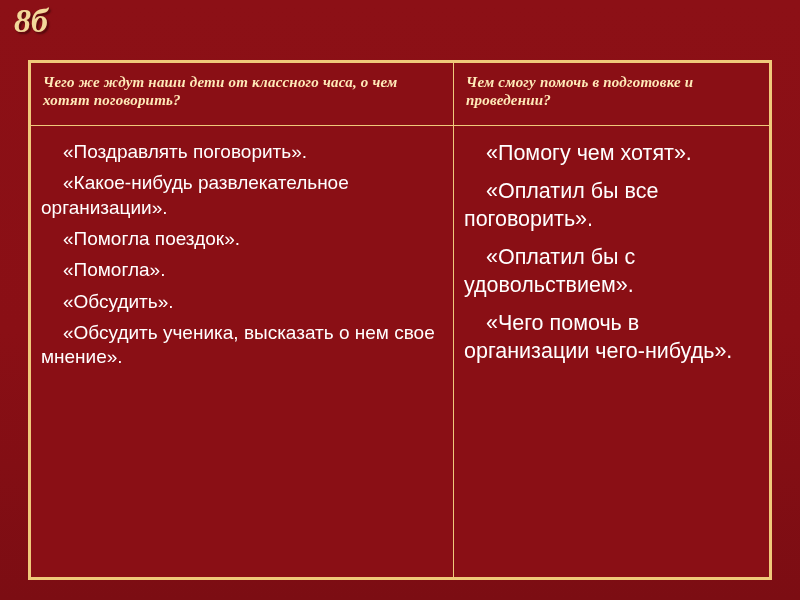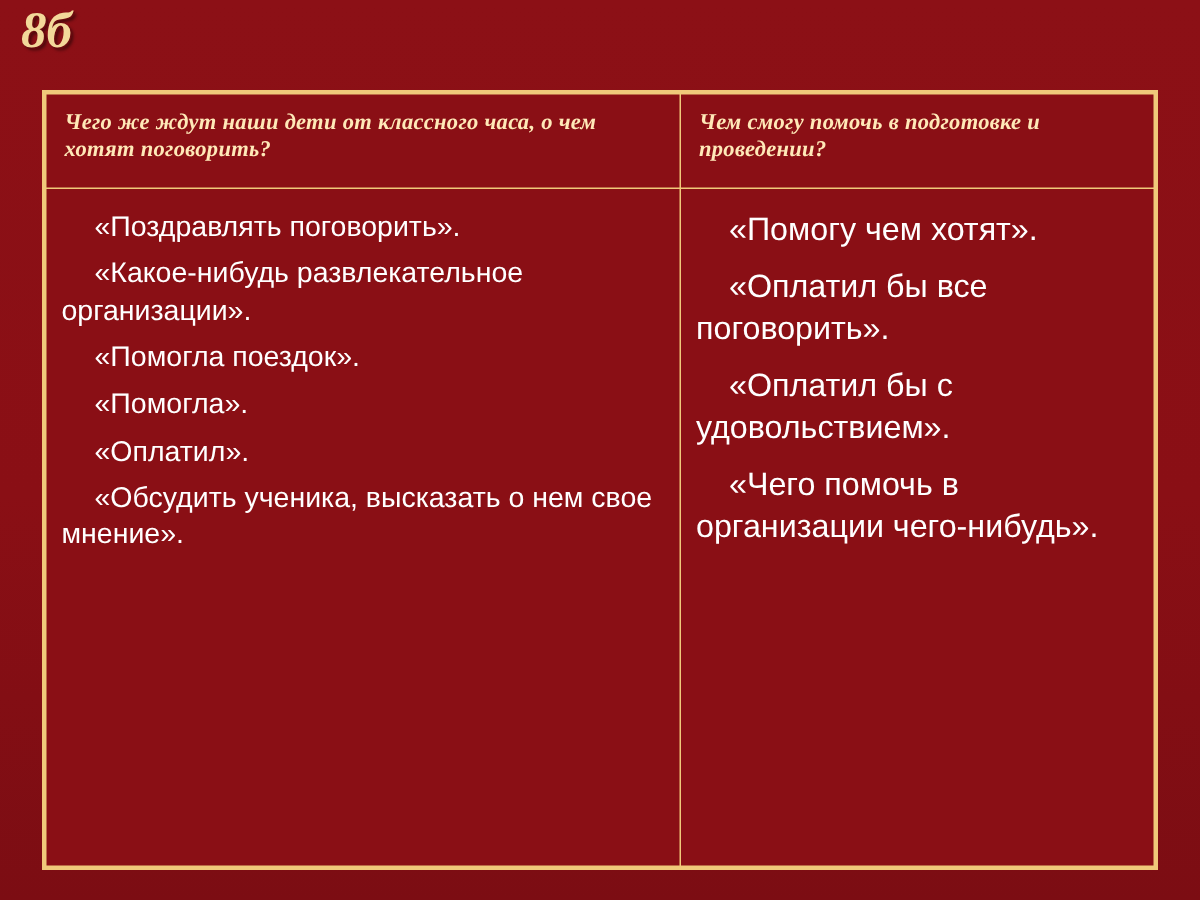--- a/index.html
+++ b/index.html
@@ -108,21 +108,21 @@
           <div class="hdr">Чем смогу помочь в подготовке и проведении?</div>
         </td>
       </tr>
       <tr>
         <td class="col-left">
           <div class="body-cell body-left">
             <p>«Поздравлять поговорить».</p>
             <p>«Какое-нибудь развлекательное организации».</p>
             <p>«Помогла поездок».</p>
             <p>«Помогла».</p>
-            <p>«Оплатил».</p>
+            <p>«Обсудить».</p>
             <p>«Обсудить ученика, высказать о нем свое мнение».</p>
           </div>
         </td>
         <td class="col-right">
           <div class="body-cell body-right">
             <p>«Помогу чем хотят».</p>
             <p>«Оплатил бы все поговорить».</p>
             <p>«Оплатил бы с удовольствием».</p>
             <p>«Чего помочь в организации чего-нибудь».</p>
           </div>

